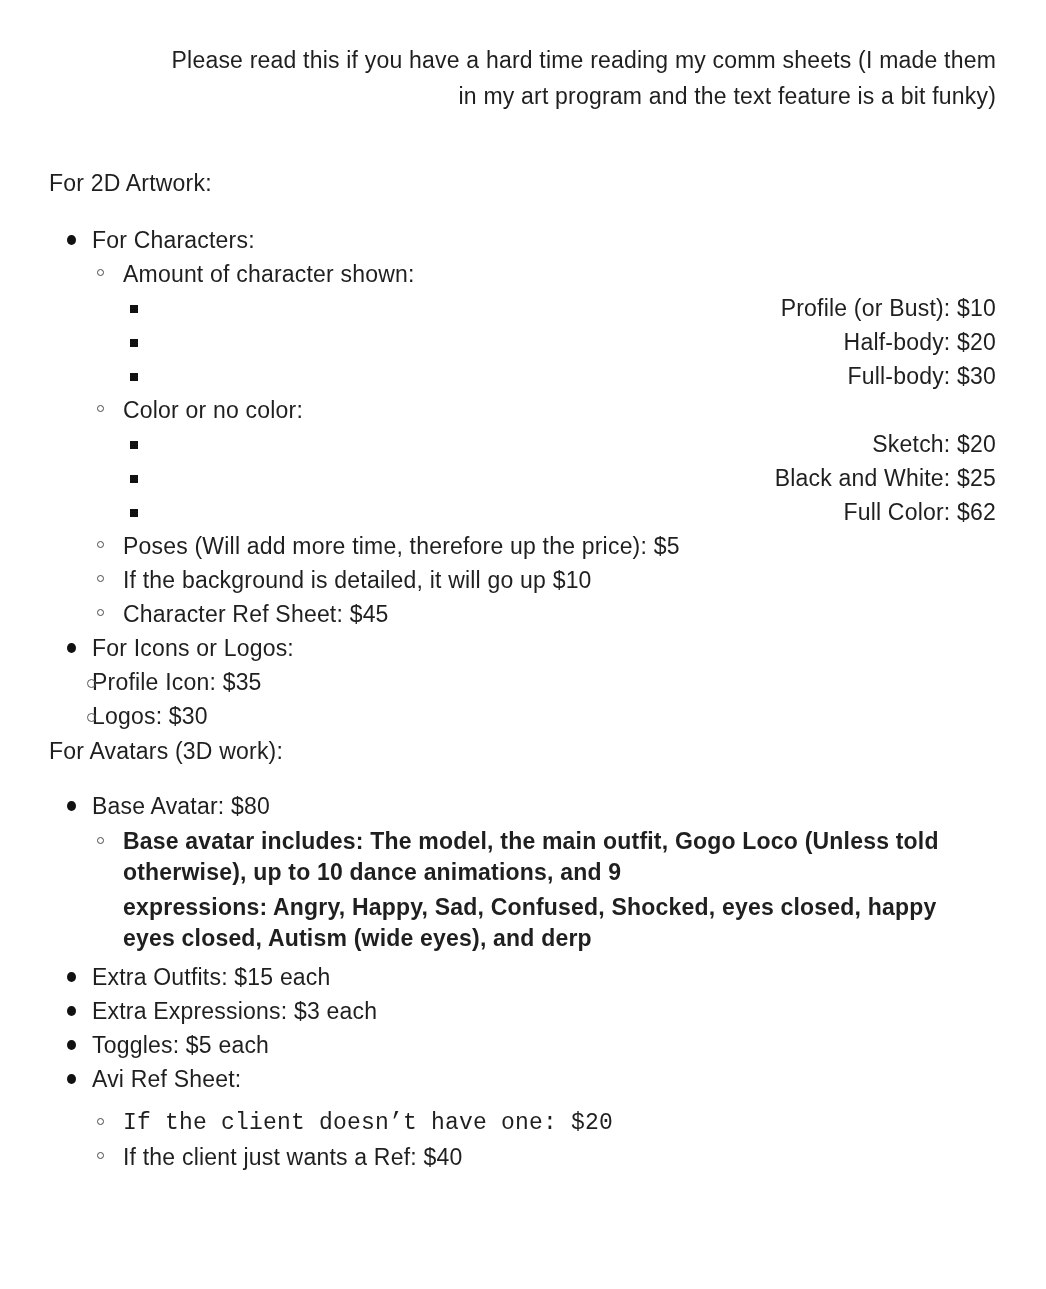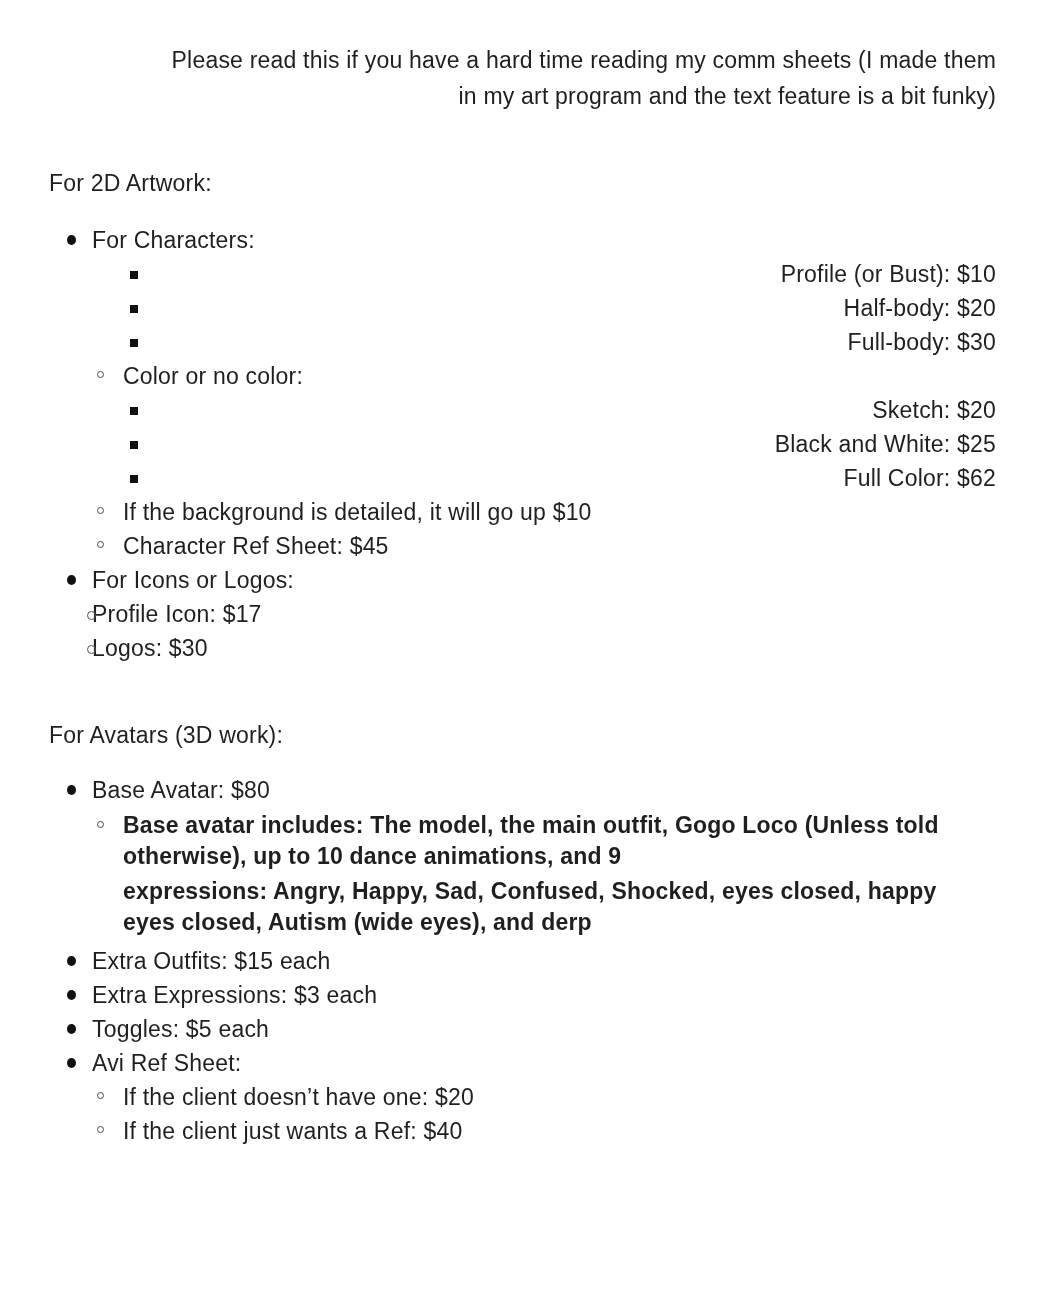--- a/index.html
+++ b/index.html
@@ -13,21 +13,21 @@
     font-size: 23px;
     letter-spacing: 0.2px;
     overflow: hidden;
   }
   .doc { padding: 42px 50px 0 49px; }
 
   .intro-line { line-height: 36px; white-space: nowrap; text-align: right; }
 
   .heading { line-height: 36px; white-space: nowrap; }
   .h-2d { margin-top: 51px; }
-  .h-3d { margin-top: 52px; }
+  .h-3d { }
 
   .list-2d { margin-top: 22px; }
   .list-3d { margin-top: 20px; }
 
   .row { position: relative; line-height: 34px; white-space: nowrap; }
   .row.l1 { padding-left: 43px; }
   .row.l2 { padding-left: 74px; }
   .row.l3 { padding-left: 106px; text-align: right; }
   .row.plain { padding-left: 43px; }
 
@@ -38,41 +38,45 @@
   .funky-circle { left: 38px; top: 14px; width: 9px; height: 9px; border: 1.5px solid #555; border-radius: 50%; background: transparent; }
 
   
   .wrap-item { position: relative; padding-left: 74px; }
   .wrap-item .circle { top: 14px; }
   .para-a { padding-top: 3px; }
   .para-b { margin-top: 4px; }
   .wline { line-height: 31px; white-space: nowrap; font-weight: bold; }
 
   .mt6 { margin-top: 6px; }
-  .mt2 { margin-top: 0; }
+  .mt2 { margin-top: 10px; font-family: Liberation Mono, monospace; }
 </style>
 </head>
 <body>
 
 <div class="doc">
 
   <div class="intro">
     <div class="intro-line">Please read this if you have a hard time reading my comm sheets (I made them</div>
     <div class="intro-line">in my art program and the text feature is a bit funky)</div>
   </div>
 
   <div class="heading h-2d">For 2D Artwork:</div>
 
   <div class="list-2d">
 
     <div class="row l1">
       <span class="marker disc"></span>
       <span>For Characters:</span>
     </div>
 
+    <div class="row l2">
+      <span class="marker circle"></span>
+      <span>Amount of character shown:</span>
+    </div>
 
     <div class="row l3">
       <span class="marker square"></span>
       <span>Profile (or Bust): $10</span>
     </div>
     <div class="row l3">
       <span class="marker square"></span>
       <span>Half-body: $20</span>
     </div>
     <div class="row l3">
@@ -93,35 +97,39 @@
       <span class="marker square"></span>
       <span>Black and White: $25</span>
     </div>
     <div class="row l3">
       <span class="marker square"></span>
       <span>Full Color: $62</span>
     </div>
 
     <div class="row l2">
       <span class="marker circle"></span>
+      <span>Poses (Will add more time, therefore up the price): $5</span>
+    </div>
+    <div class="row l2">
+      <span class="marker circle"></span>
       <span>If the background is detailed, it will go up $10</span>
     </div>
     <div class="row l2">
       <span class="marker circle"></span>
       <span>Character Ref Sheet: $45</span>
     </div>
 
     <div class="row l1">
       <span class="marker disc"></span>
       <span>For Icons or Logos:</span>
     </div>
 
     <div class="row plain">
       <span class="marker funky-circle"></span>
-      <span>Profile Icon: $17</span>
+      <span>Profile Icon: $35</span>
     </div>
     <div class="row plain">
       <span class="marker funky-circle"></span>
       <span>Logos: $30</span>
     </div>
 
   </div>
 
   <div class="heading h-3d">For Avatars (3D work):</div>
 

